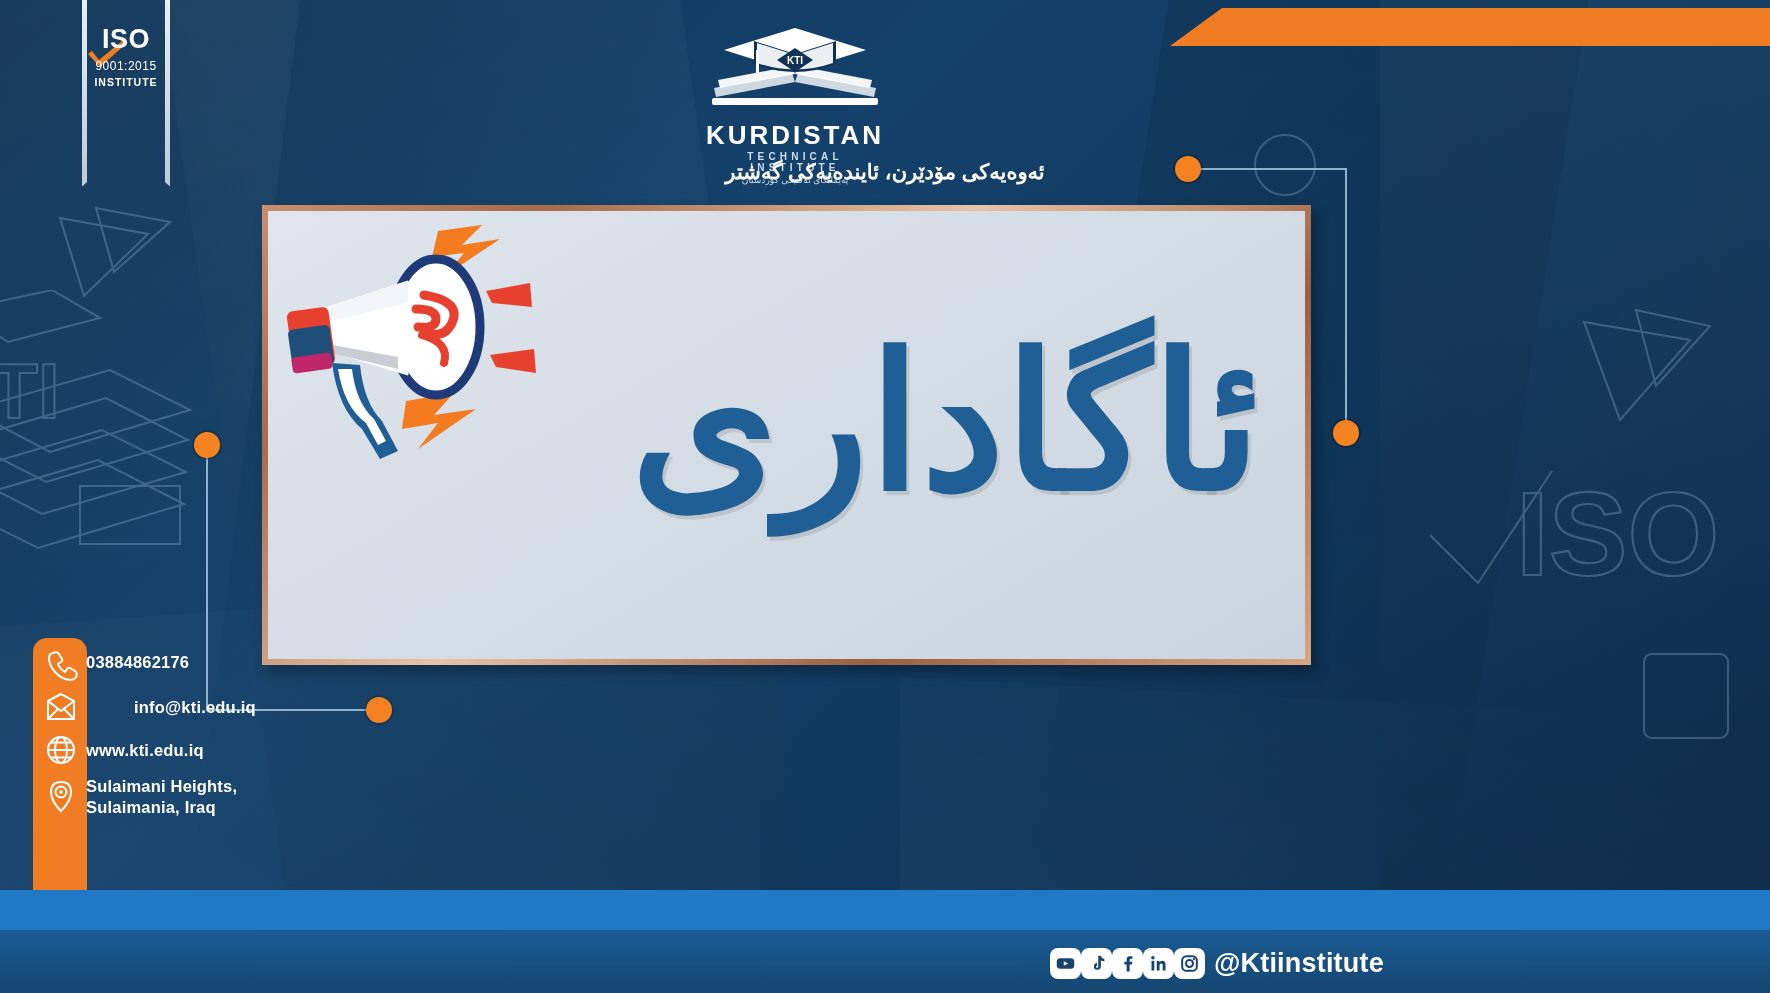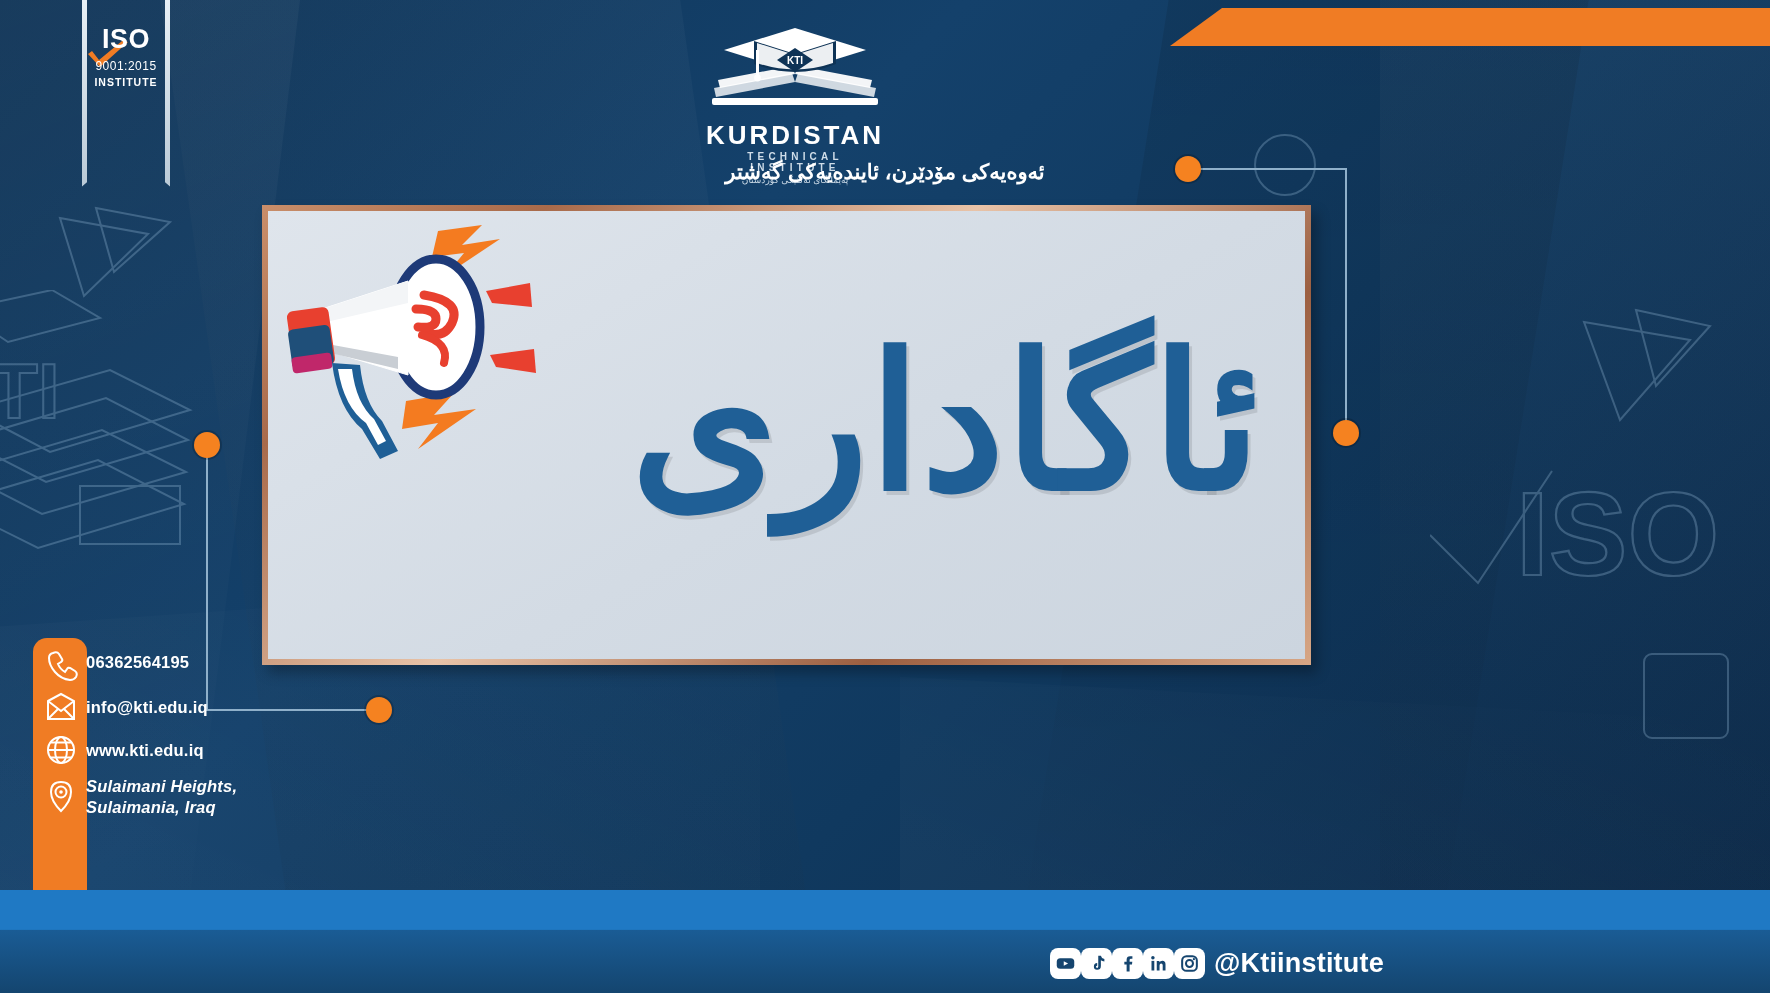--- a/index.html
+++ b/index.html
@@ -273,42 +273,42 @@
       <div id="headline">ئاگاداری</div>
     </div>
   </div>
 
   <div id="orangeBar"></div>
   <div id="orangeArrow"></div>
 
   <svg class="ci" style="top:646px;" viewBox="0 0 36 36">
     <path d="M10 7 q4-2 6 1 l3 5 q1 2-1 3 l-3 2 q2 5 7 8 l2-3 q1-2 3-1 l5 3 q3 2 1 6 q-2 3-6 3 q-9-1-15-8 q-6-7-6-14 q0-4 4-5z" fill="none" stroke="#ffffff" stroke-width="2"></path>
   </svg>
-  <div class="ctxt" style="top:652px;">06362564195</div>
+  <div class="ctxt" style="top:652px;">03884862176</div>
 
   <svg class="ci" style="top:690px;" viewBox="0 0 36 36">
     <path d="M5 11 L18 4 L31 11 L31 29 L5 29 Z" fill="none" stroke="#ffffff" stroke-width="2"></path>
     <path d="M5 11 L18 21 L31 11" fill="none" stroke="#ffffff" stroke-width="2"></path>
     <path d="M5 29 L15 19 M31 29 L21 19" fill="none" stroke="#ffffff" stroke-width="2"></path>
   </svg>
-  <div class="ctxt" style="top:697px;">info@kti.edu.iq</div>
+  <div class="ctxt" style="top:697px;margin-left:48px;">info@kti.edu.iq</div>
 
   <svg class="ci" style="top:732px;" viewBox="0 0 36 36">
     <circle cx="18" cy="18" r="13" fill="none" stroke="#ffffff" stroke-width="2"></circle>
     <ellipse cx="18" cy="18" rx="6" ry="13" fill="none" stroke="#ffffff" stroke-width="2"></ellipse>
     <path d="M5 18 H31 M7.5 10.5 H28.5 M7.5 25.5 H28.5" stroke="#ffffff" stroke-width="2" fill="none"></path>
   </svg>
   <div class="ctxt" style="top:740px;">www.kti.edu.iq</div>
 
   <svg class="ci" style="top:778px;" viewBox="0 0 36 36">
     <path d="M18 4 q10 0 10 10 q0 9-10 19 q-10-10-10-19 q0-10 10-10z" fill="none" stroke="#ffffff" stroke-width="2"></path>
     <circle cx="18" cy="14" r="5.5" fill="none" stroke="#ffffff" stroke-width="2"></circle>
     <circle cx="18" cy="14" r="1.8" fill="#ffffff"></circle>
   </svg>
-  <div class="ctxt" style="top:776px;font-style:italic;">
+  <div class="ctxt" style="top:776px;">
     <div>Sulaimani Heights,</div>
     <div>Sulaimania, Iraq</div>
   </div>
 
   <div id="footerBar"></div>
 
   <div id="social">
     <div class="sico">
       <svg width="21" height="21" viewBox="0 0 24 24">
           <rect x="2" y="6" width="20" height="12" rx="4" fill="#15456f"></rect>

